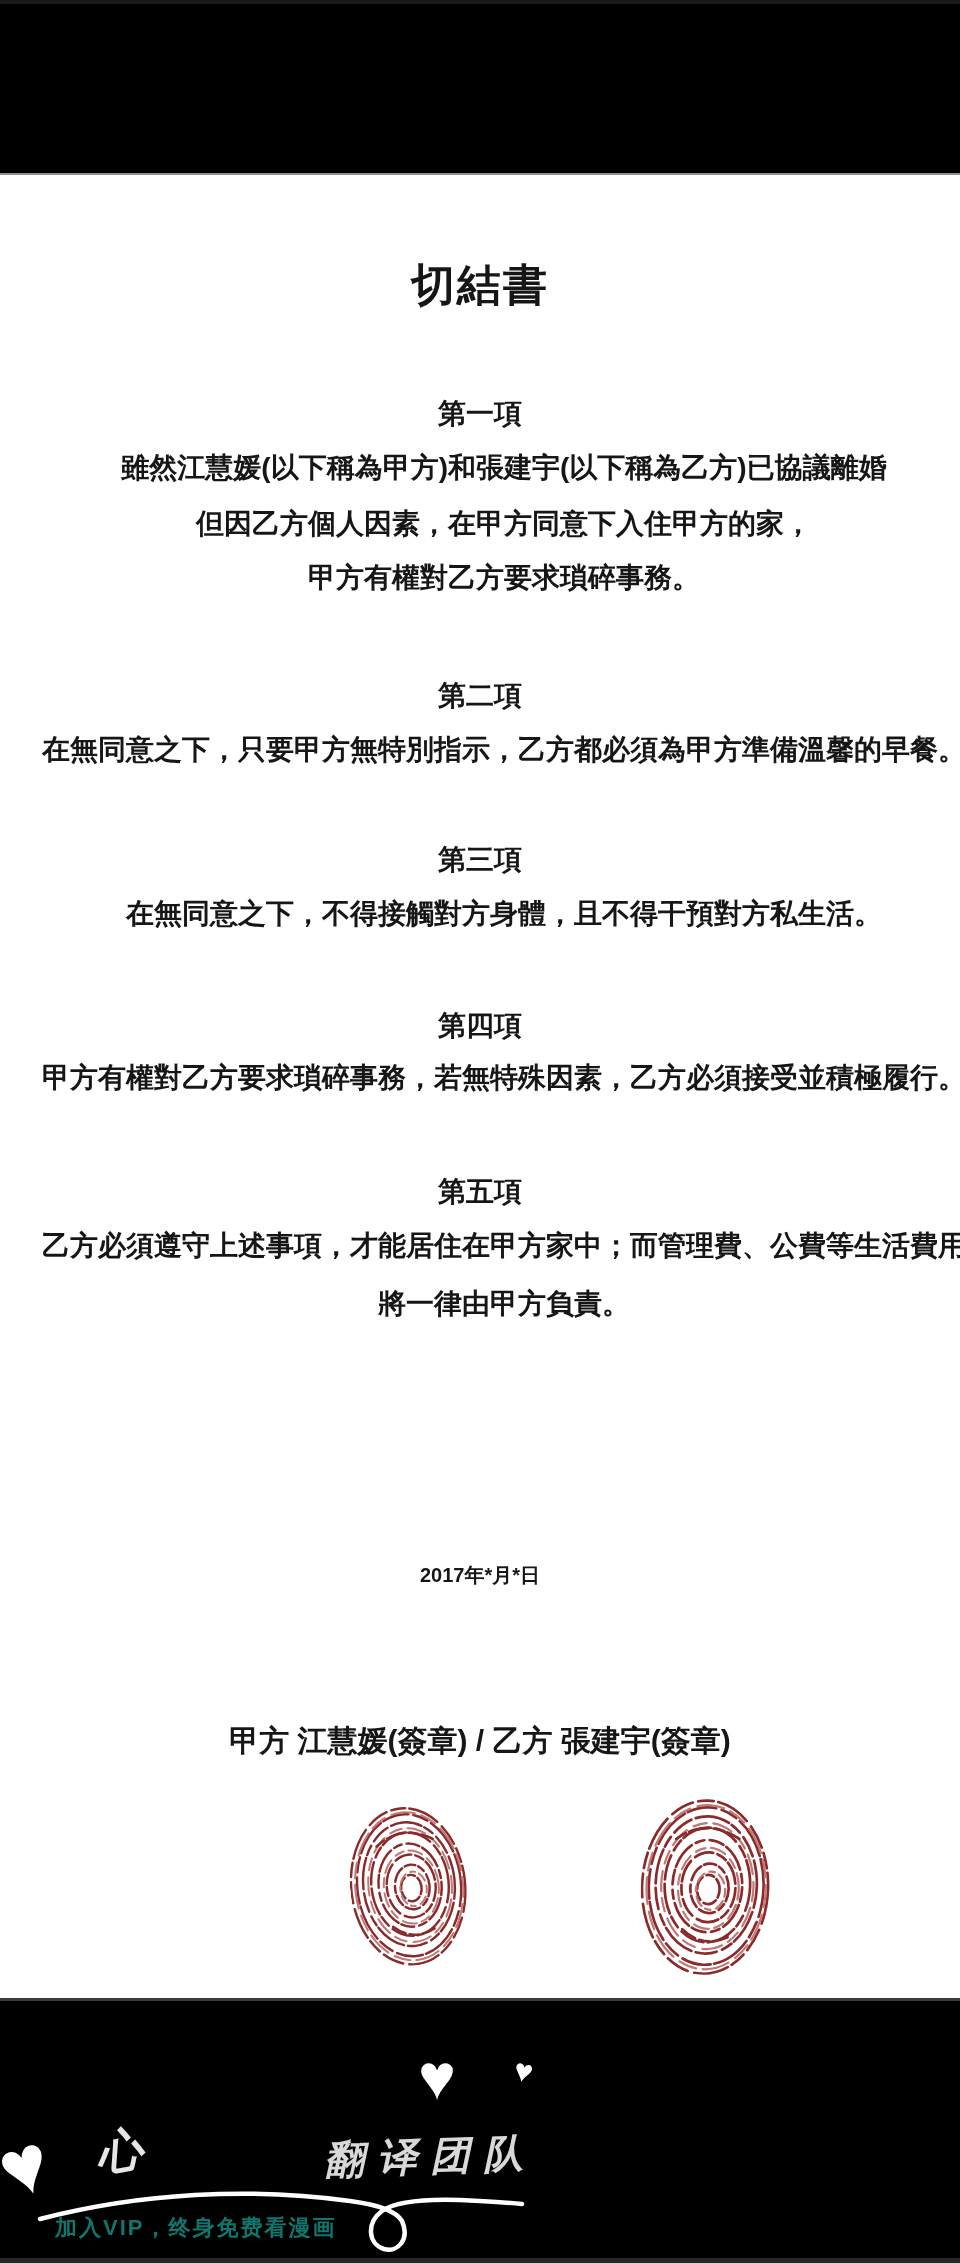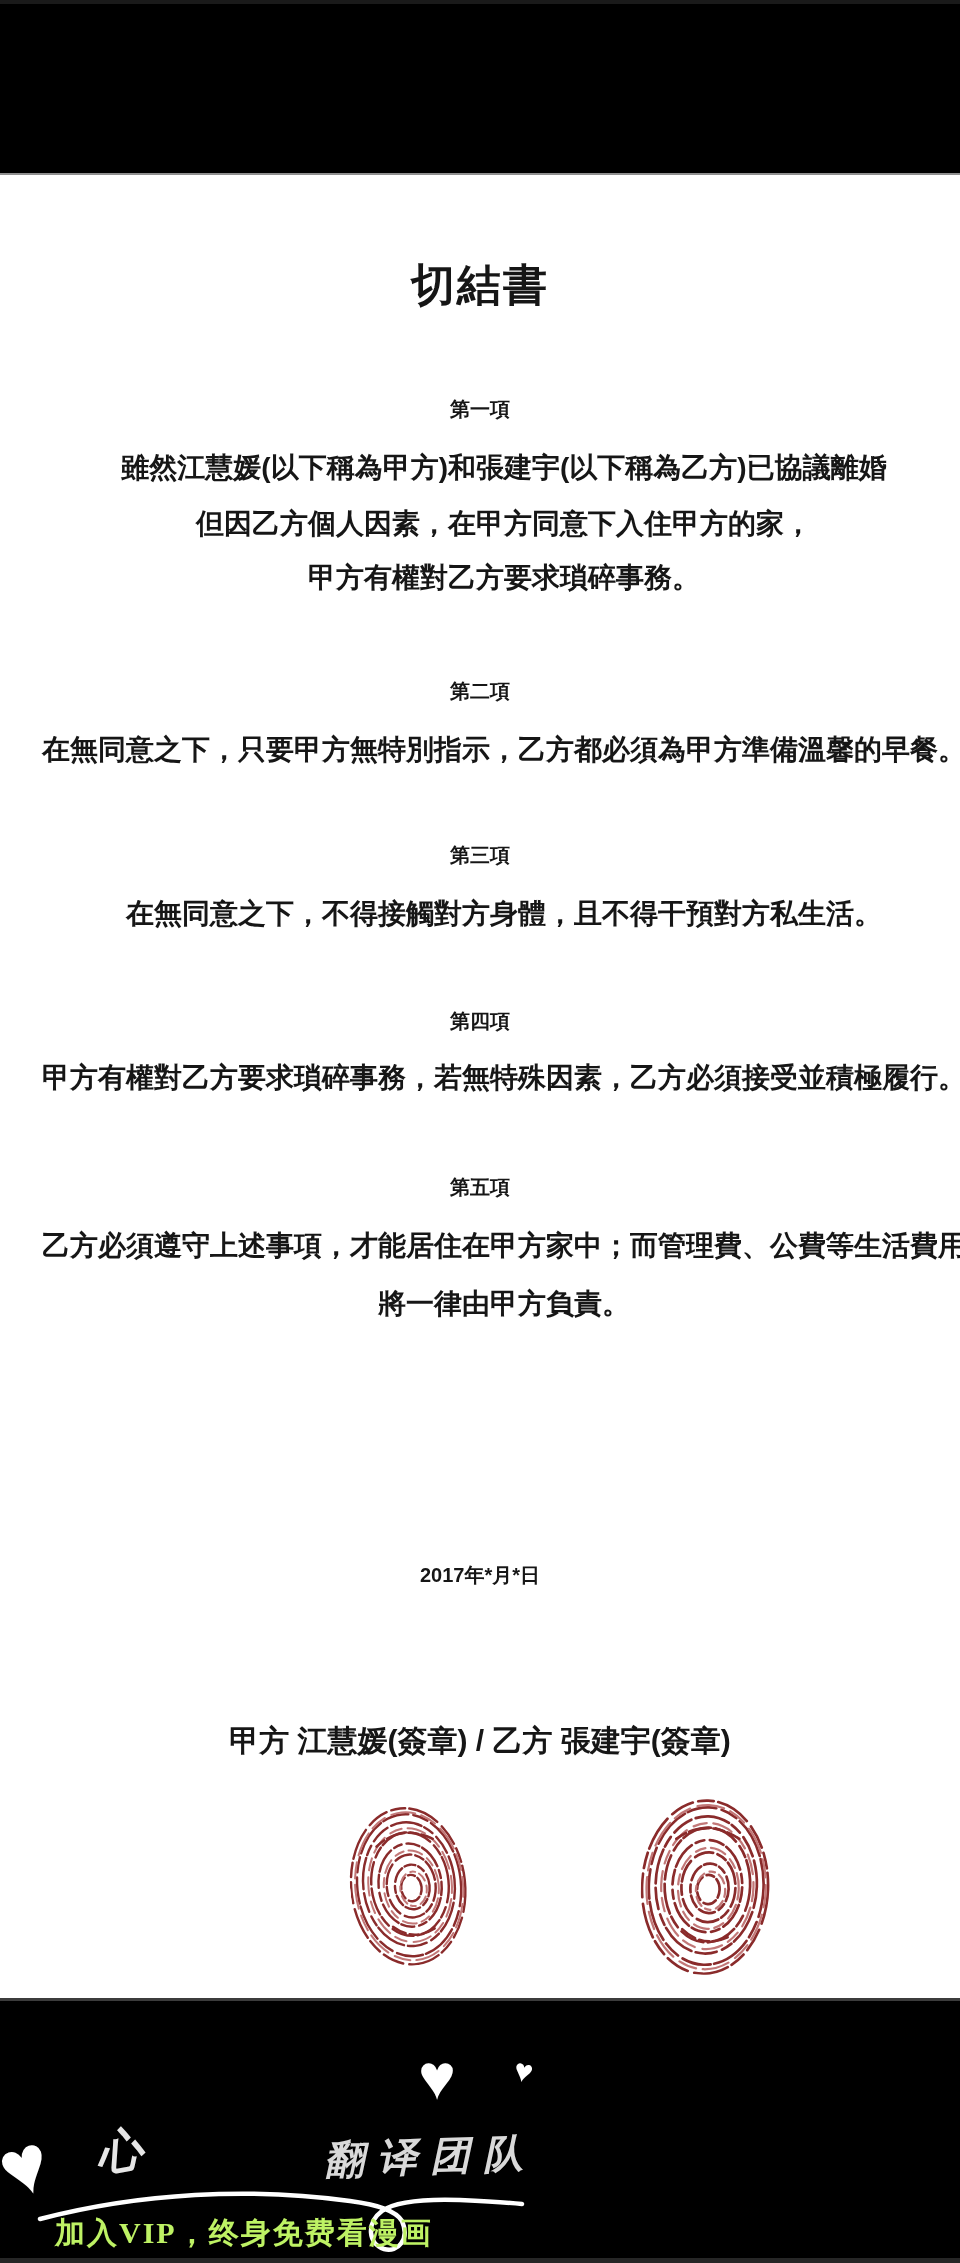--- a/index.html
+++ b/index.html
@@ -22,21 +22,21 @@
   }
   .footer::after{
     content:"";position:absolute;left:0;right:0;bottom:0;height:5px;background:#262626;
   }
   
   .doc-line{
     position:absolute;left:0;width:100%;text-align:center;
     color:#161616;font-weight:700;white-space:nowrap;line-height:1.15;
   }
   .doc-title{font-size:44px;letter-spacing:2px;}
-  .doc-head{font-size:20px;font-family:Liberation Serif, serif;}
+  .doc-head{font-size:28px;font-family:Liberation Serif, serif;}
   .doc-body{font-size:28px;margin-left:24px;}
   .doc-date{font-size:20px;}
   .doc-sig{font-size:30px;margin-top:48px;}
   
   .fp{position:absolute;}
   .fp-left{left:350px;top:1800px;width:122px;height:168px;transform:rotate(-6deg);}
   .fp-right{left:638px;top:1795px;width:141px;height:180px;transform:rotate(2deg);}
   
   .footer .heart{
     position:absolute;color:#ffffff;line-height:1;display:block;
@@ -49,22 +49,22 @@
     font-size:54px;font-weight:700;white-space:nowrap;letter-spacing:1px;z-index:2;
   }
   .wm{
     position:absolute;color:#ffffff;font-style:italic;font-weight:700;
     white-space:nowrap;z-index:3;opacity:.9;
   }
   .wm-heart{left:96px;top:120px;font-size:46px;transform:rotate(-10deg);}
   .wm-team{left:324px;top:128px;font-size:40px;letter-spacing:13px;transform:rotate(-2deg);opacity:.85;}
   .swoosh-svg{position:absolute;left:0;top:0;width:960px;height:265px;z-index:1;}
   .vip{
-    position:absolute;left:55px;top:212px;color:#bef264;
-    font-size:30px;font-weight:600;white-space:nowrap;letter-spacing:2px;z-index:2;font-family:Liberation Serif, serif;
+    position:absolute;left:55px;top:212px;color:#0f766e;
+    font-size:22px;font-weight:600;white-space:nowrap;letter-spacing:2px;z-index:2;
   }
   .hidden-defs{position:absolute;width:0;height:0;overflow:hidden;}
 </style>
 </head>
 <body>
 
 <div class="page">
 
   <div class="topbar"></div>
 

